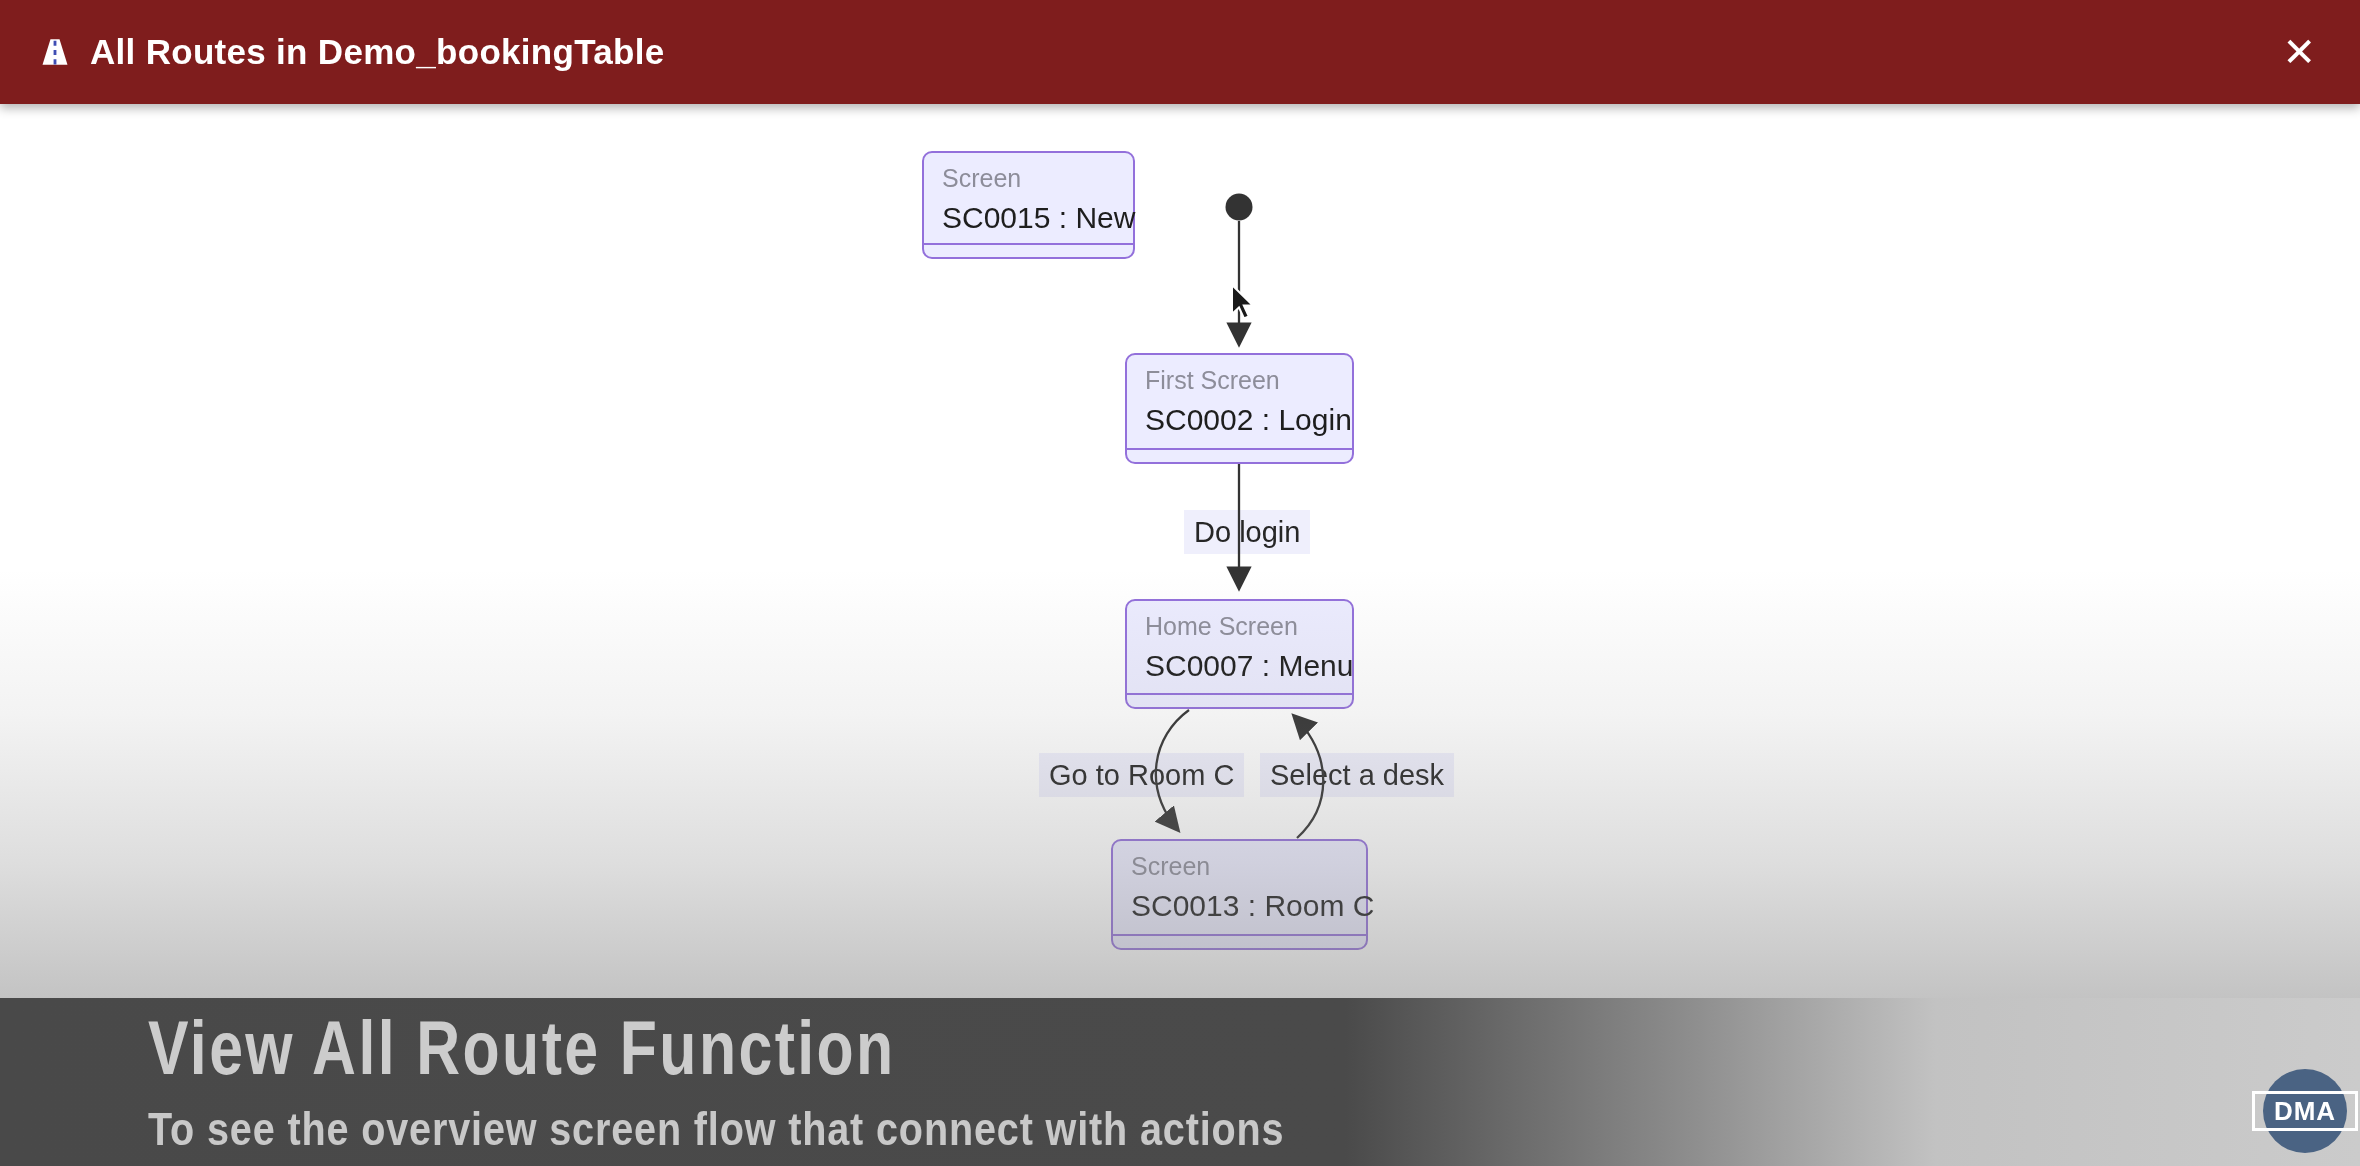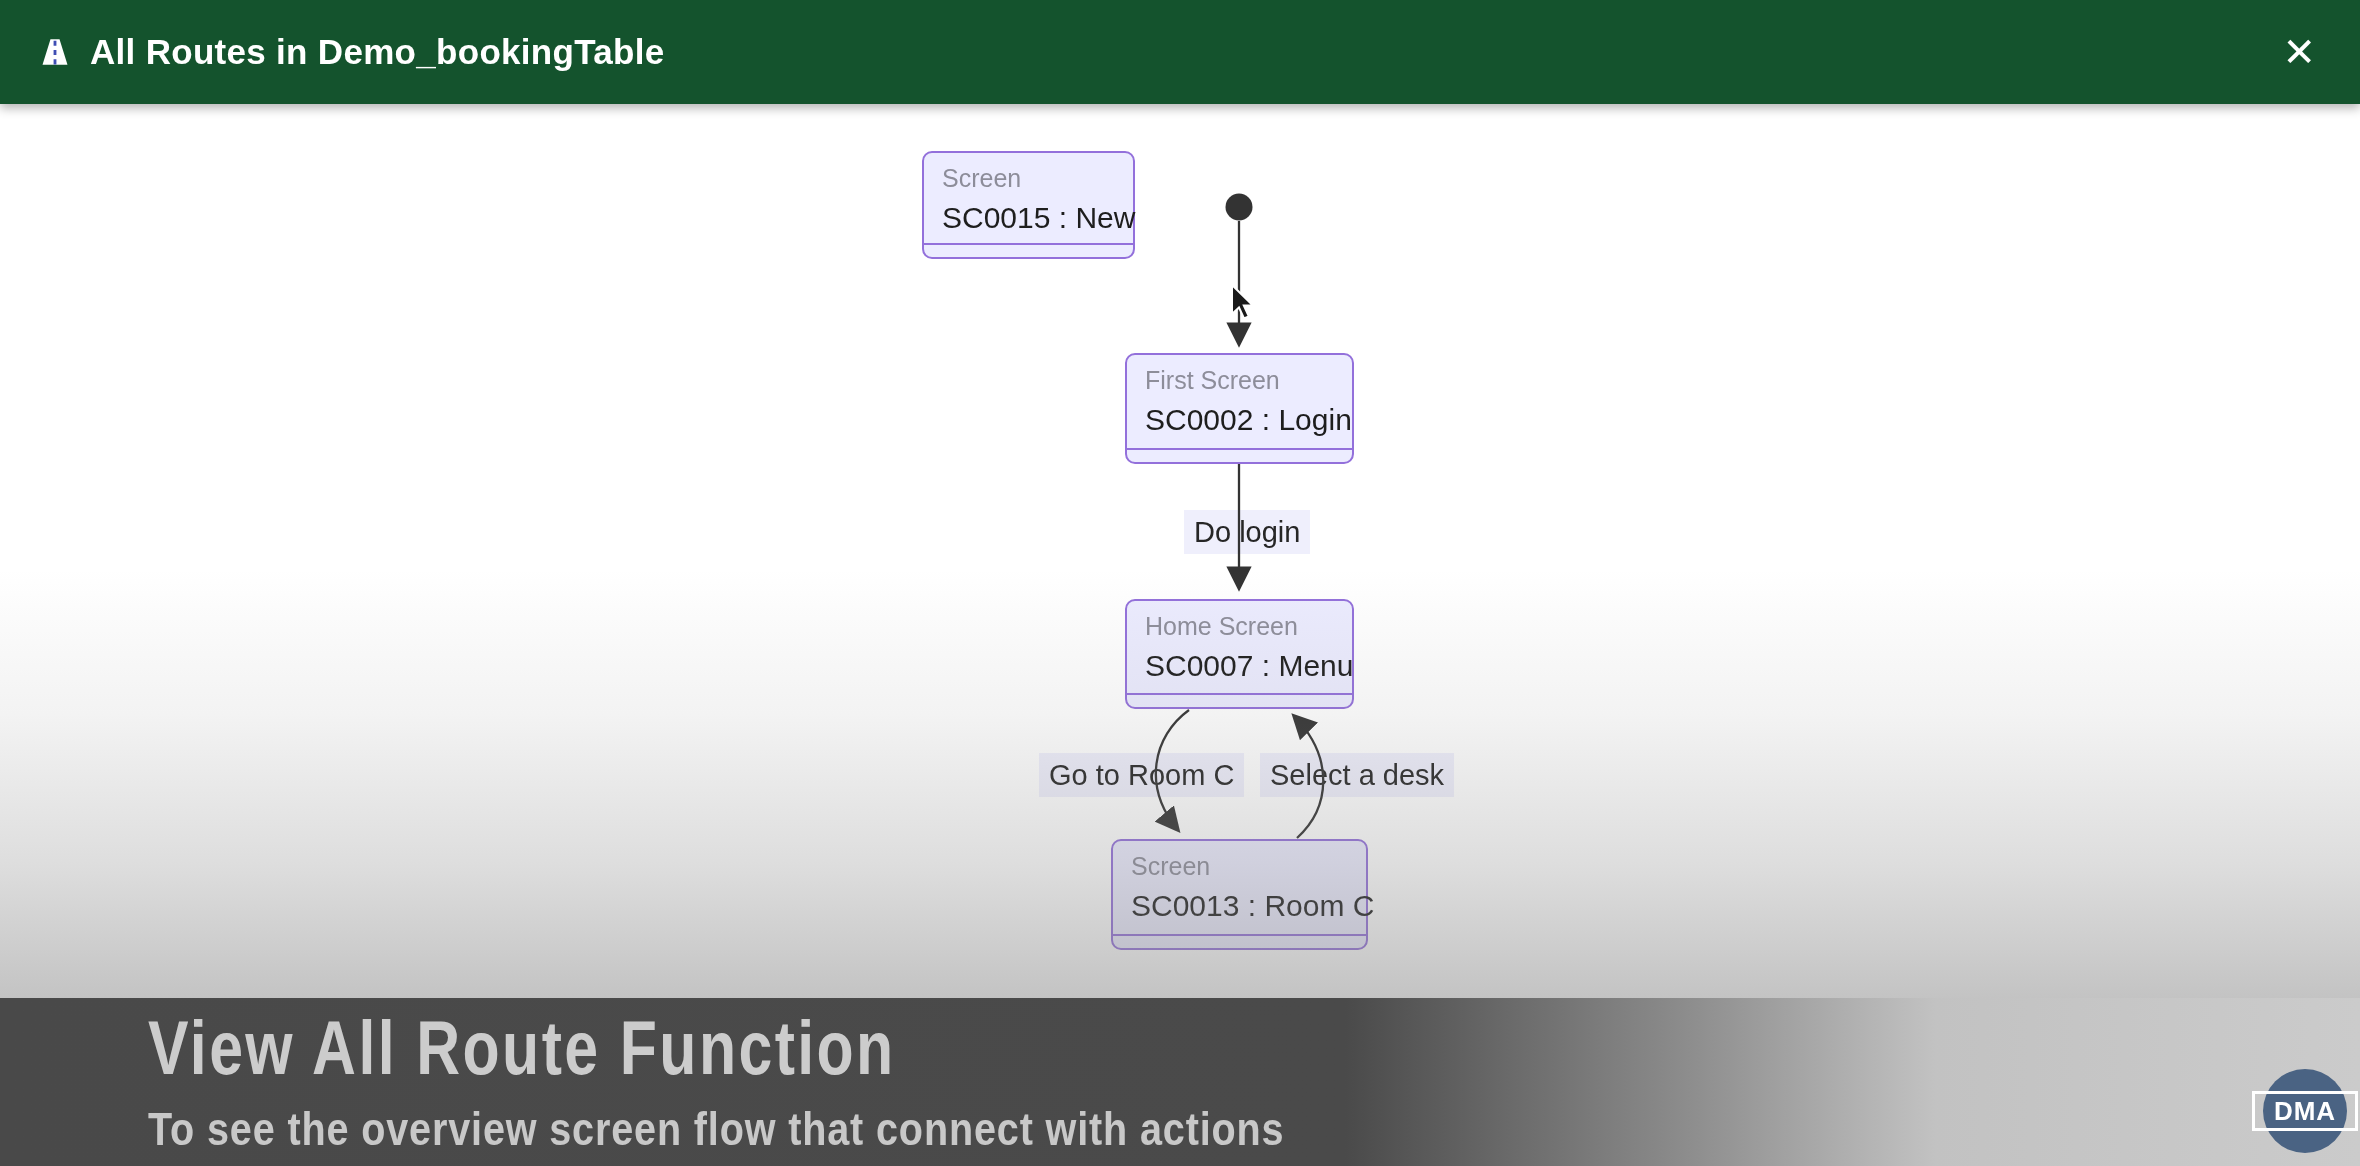--- a/index.html
+++ b/index.html
@@ -6,21 +6,21 @@
   body {
     width:2360px; height:1166px;
     position:relative; overflow:hidden;
     background:#ffffff;
     font-family:"Liberation Sans", sans-serif;
   }
 
   
   .header {
     position:absolute; left:0; top:0; width:2360px; height:104px;
-    background:#14532d;
+    background:#7f1d1d;
     display:flex; align-items:center;
     box-sizing:border-box; padding-left:38px;
     box-shadow:0 4px 10px rgba(0,0,0,0.30);
     z-index:20;
   }
   .header-title {
     color:#ffffff; font-size:35px; font-weight:700;
     margin-left:18px; letter-spacing:0.3px;
     white-space:nowrap;
   }

